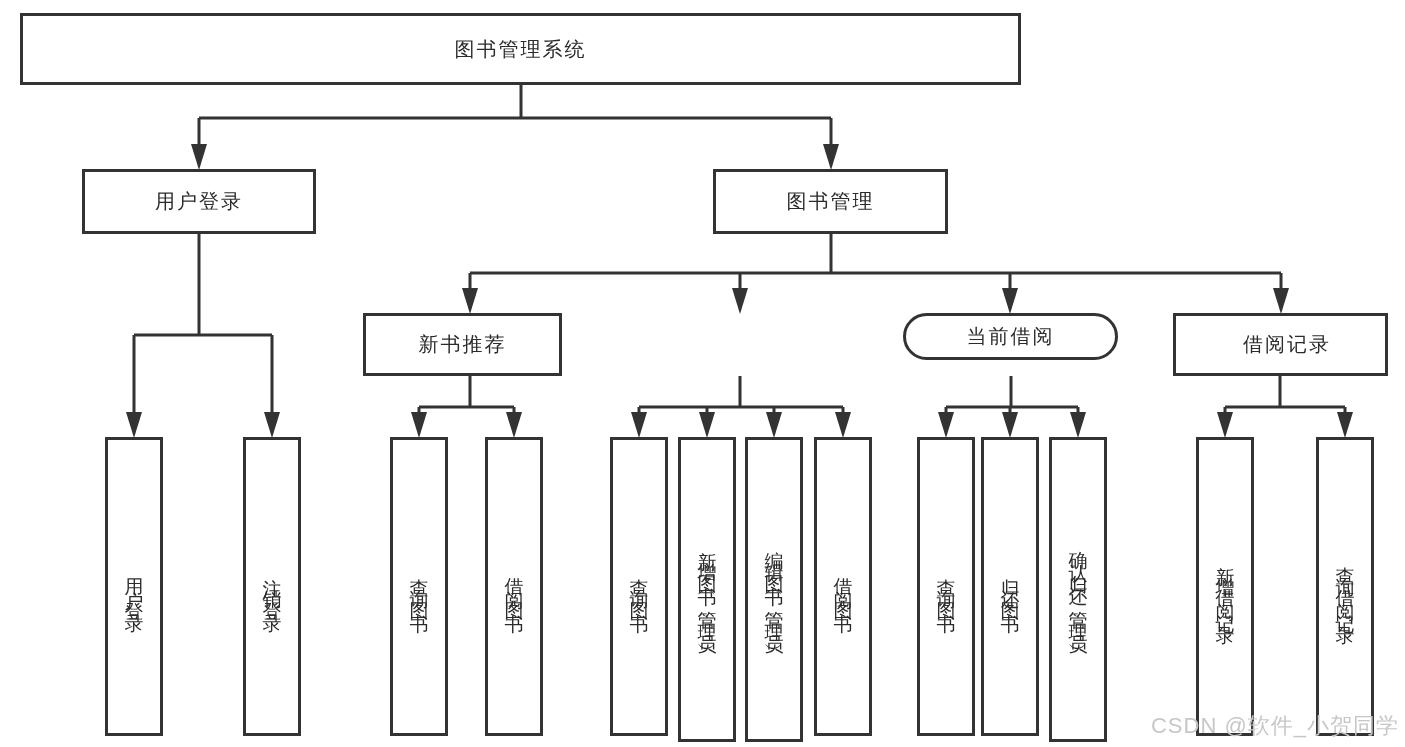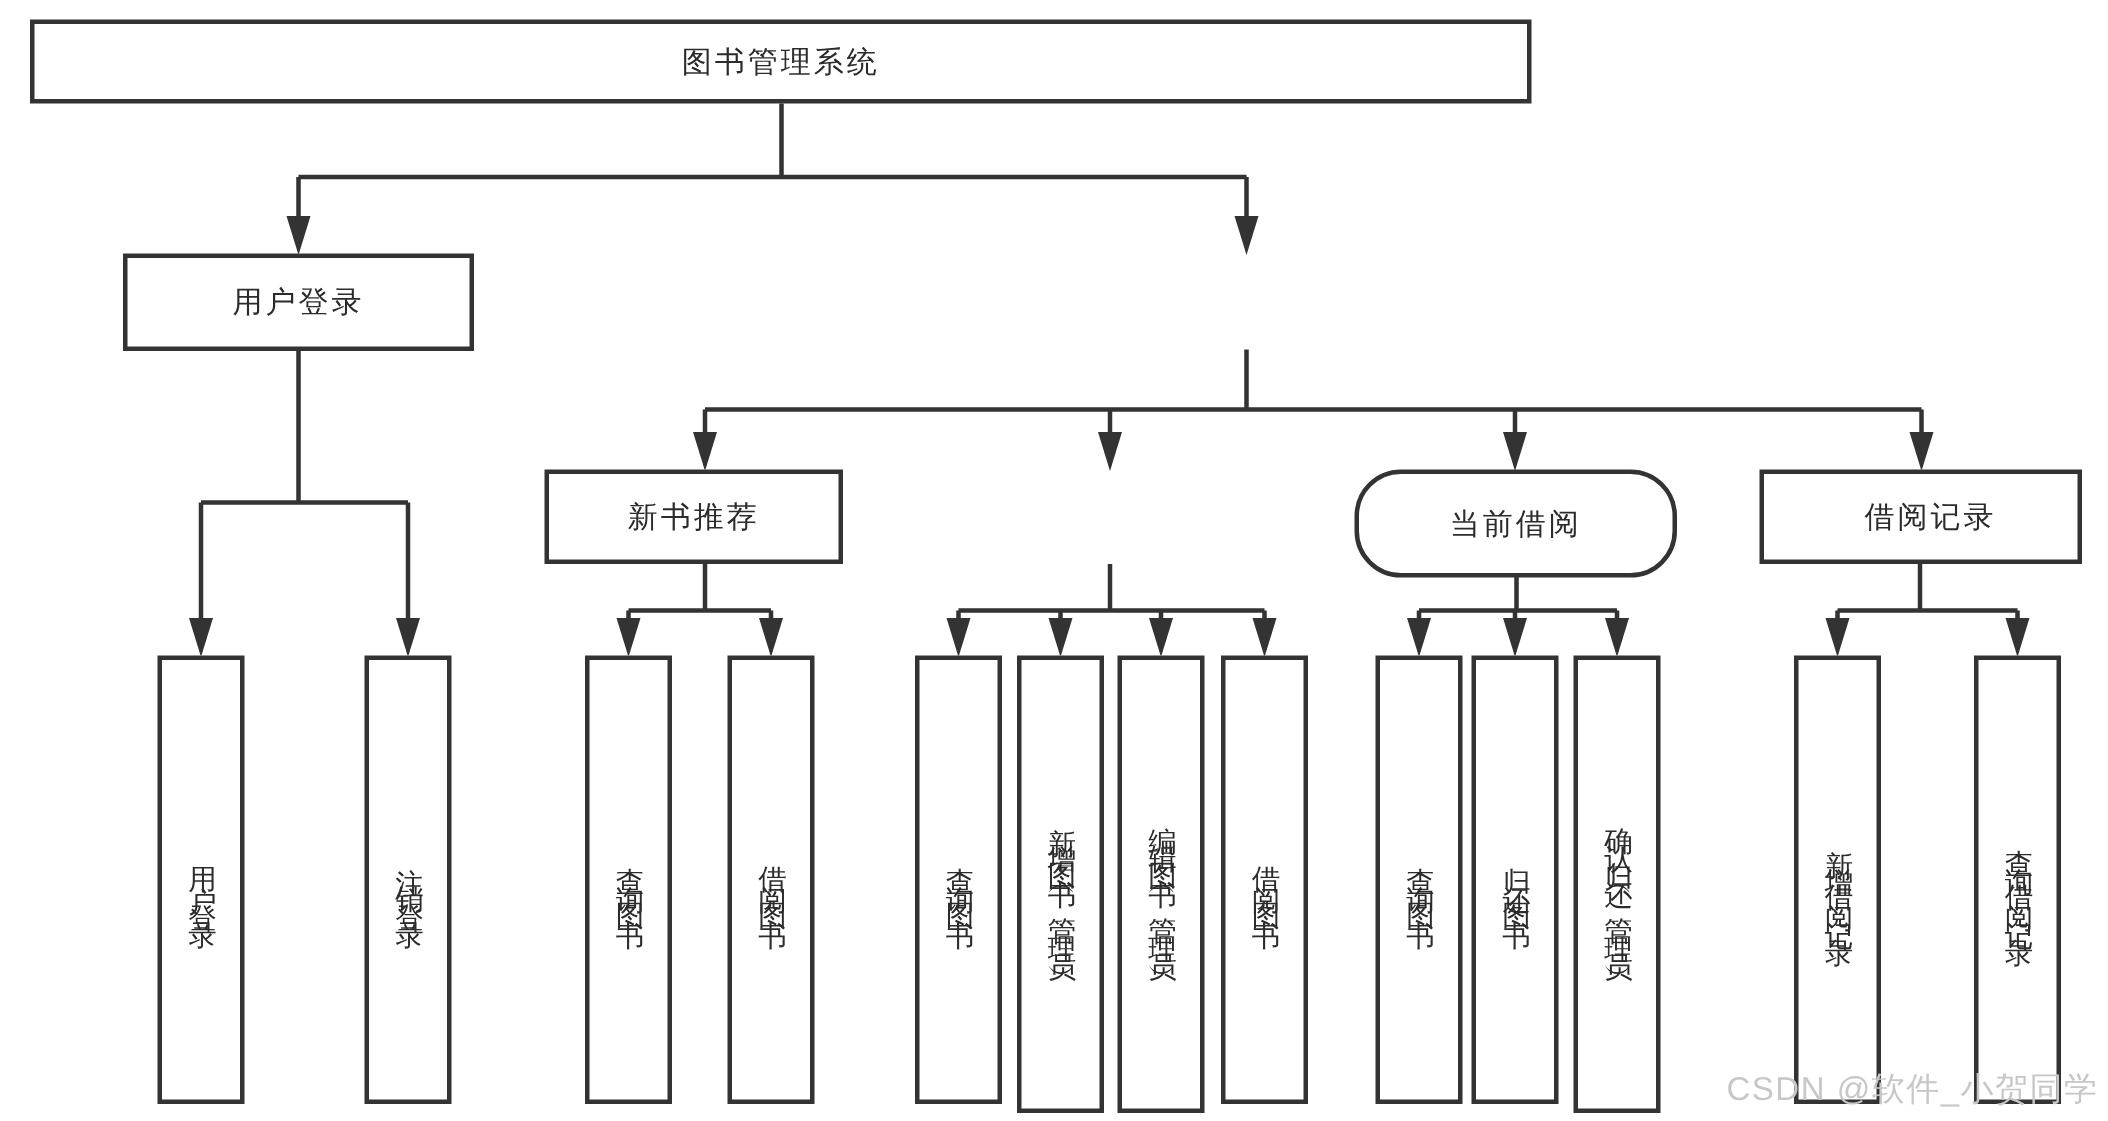--- a/index.html
+++ b/index.html
@@ -84,32 +84,35 @@
       <polygon points="766,412 782,412 774,438"></polygon>
       <polygon points="835,412 851,412 843,438"></polygon>
       <polygon points="938,412 954,412 946,438"></polygon>
       <polygon points="1002,412 1018,412 1010,438"></polygon>
       <polygon points="1070,412 1086,412 1078,438"></polygon>
       <polygon points="1217,412 1233,412 1225,438"></polygon>
       <polygon points="1337,412 1353,412 1345,438"></polygon>
     </g>
   </svg>
 
-  <div class="node hbox" style="left:20px;top:13px;width:1001px;height:56px;">
+  <div class="node hbox" style="left:20px;top:13px;width:1001px;height:72px;">
     <span>图书管理系统</span>
   </div>
 
   <div class="node hbox" style="left:82px;top:169px;width:234px;height:65px;">
     <span>用户登录</span>
   </div>
+  <div class="node hbox" style="left:713px;top:169px;width:235px;height:65px;">
+    <span>图书管理</span>
+  </div>
 
   <div class="node hbox" style="left:363px;top:313px;width:199px;height:63px;">
     <span>新书推荐</span>
   </div>
-  <div class="node hbox" style="left:903px;top:313px;width:215px;height:72px;border-radius:31px;">
+  <div class="node hbox" style="left:903px;top:313px;width:215px;height:47px;border-radius:31px;">
     <span>当前借阅</span>
   </div>
   <div class="node hbox" style="left:1173px;top:313px;width:215px;height:63px;padding-left:13px;">
     <span>借阅记录</span>
   </div>
 
   <div class="node vbox" style="left:105px;">
     <span class="vtext">用户登录</span>
   </div>
   <div class="node vbox" style="left:243px;">

